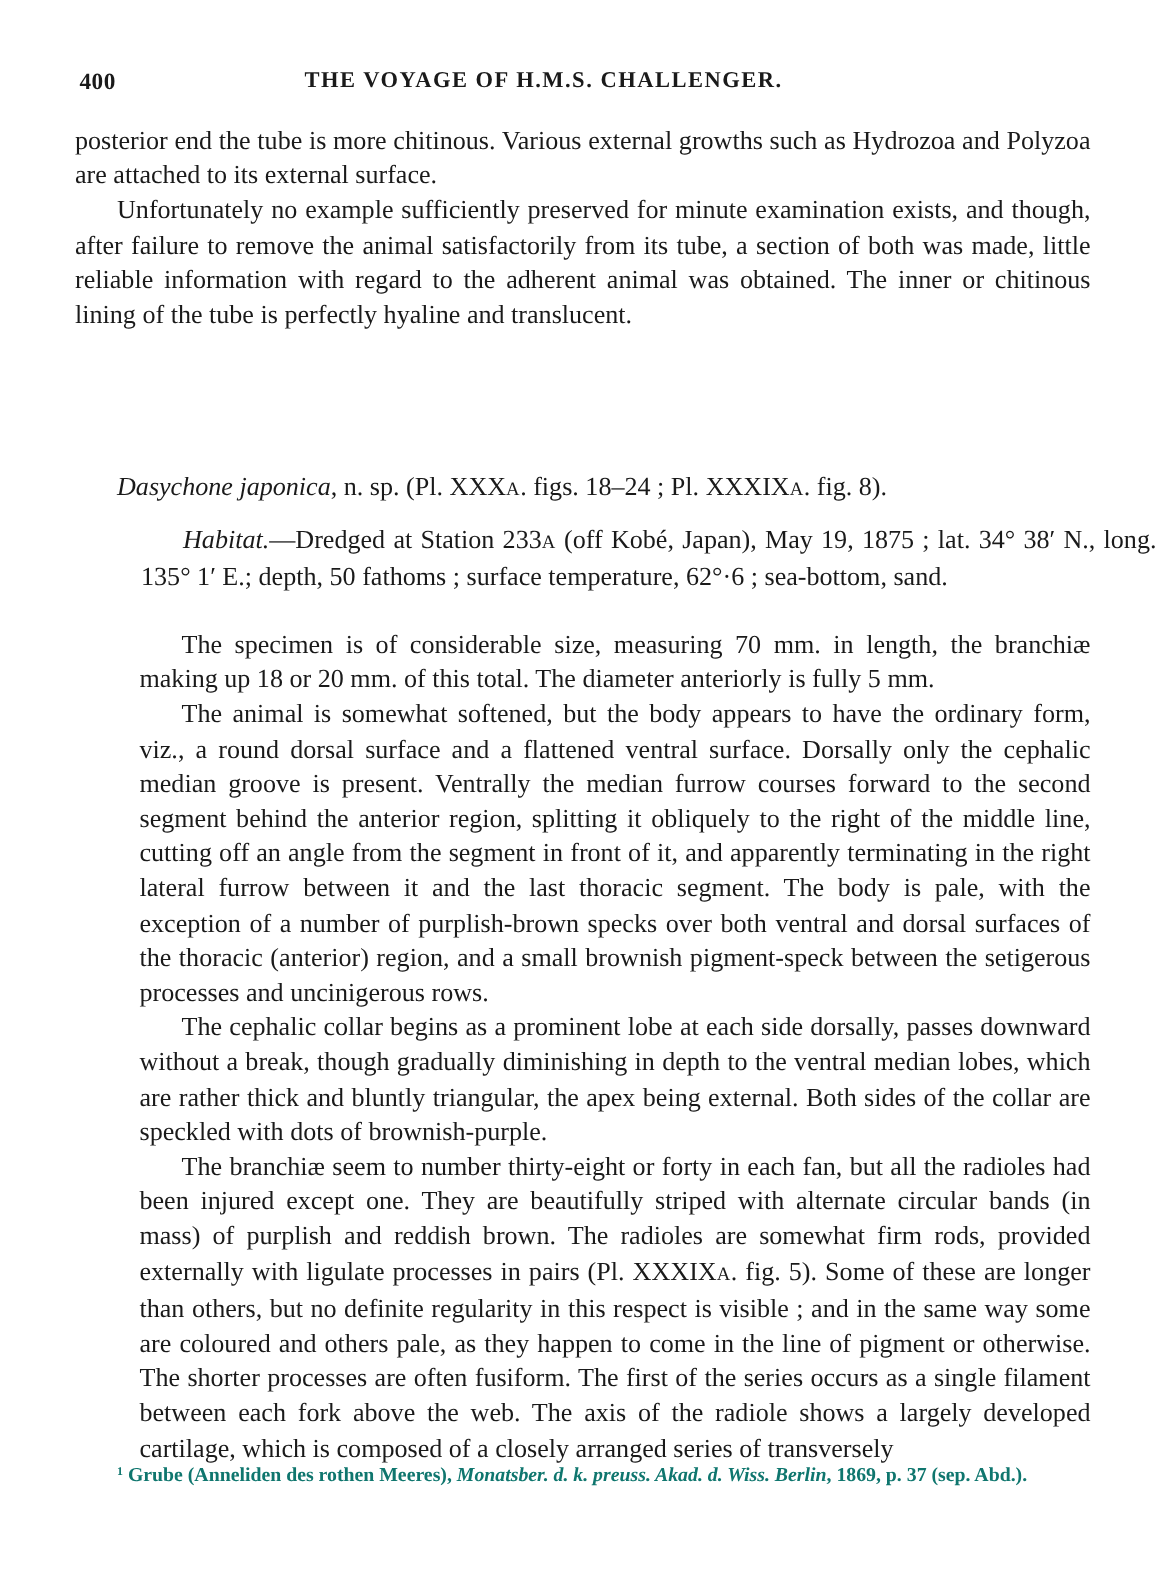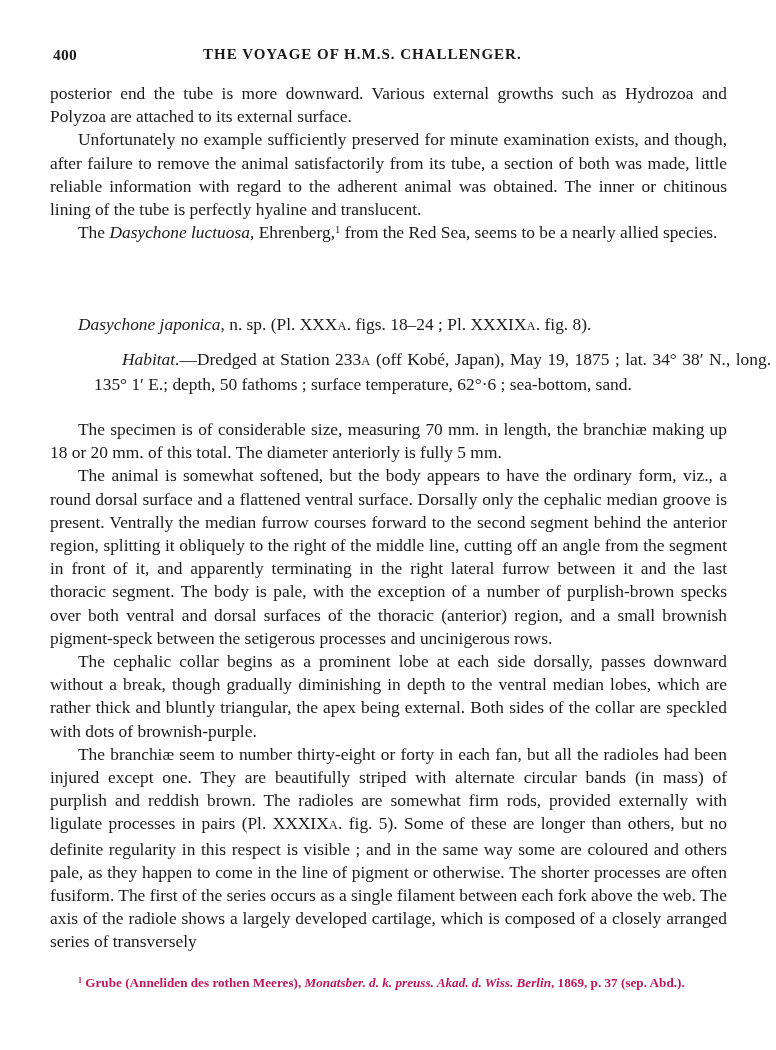--- a/index.html
+++ b/index.html
@@ -81,49 +81,49 @@
       position: absolute;
       top: 418px;
       left: 0;
       width: 677px;
       font-size: 17.4px;
       line-height: 23.2px;
       text-align: justify;
     }
     .description .para {
       margin-bottom: 0;
+      margin-left: 43px;
     }
     .footnote {
       position: absolute;
       top: 974px;
       left: 28px;
       width: 660px;
       font-size: 13.2px;
       line-height: 17px;
       font-weight: bold;
-      color: #be185d;
+      color: #0f766e;
     }
     i, .ital { font-style: italic; }
     .sc { font-size: 0.72em; letter-spacing: 0.3px; }
     sup { font-size: 0.6em; vertical-align: 0.5em; line-height: 0; }
   </style>
 </head>
 <body>
 
 <div class="page">
 
   <div class="running-head">
     <span class="page-number">400</span>
     <span class="running-title">THE VOYAGE OF H.M.S. CHALLENGER.</span>
   </div>
 
   <div class="body-text">
-    <p class="para">posterior end the tube is more downward.  Various external growths such as Hydrozoa and Polyzoa are attached to its external surface.</p>
+    <p class="para">posterior end the tube is more chitinous.  Various external growths such as Hydrozoa and Polyzoa are attached to its external surface.</p>
     <p class="para indent">Unfortunately no example sufficiently preserved for minute examination exists, and though, after failure to remove the animal satisfactorily from its tube, a section of both was made, little reliable information with regard to the adherent animal was obtained. The inner or chitinous lining of the tube is perfectly hyaline and translucent.</p>
-    <p class="para indent"><span>The </span><i>Dasychone luctuosa</i><span>, Ehrenberg,</span><sup>1</sup><span> from the Red Sea, seems to be a nearly allied species.</span></p>
   </div>
 
   <div class="species-heading"><i>Dasychone japonica</i><span>, n. sp. (Pl. XXX</span><span class="sc">A</span><span>. figs. 18–24 ; Pl. XXXIX</span><span class="sc">A</span><span>. fig. 8).</span></div>
 
   <div class="habitat">
     <p class="para indent"><i>Habitat.</i><span>—Dredged at Station 233</span><span class="sc">A</span><span> (off Kobé, Japan), May 19, 1875 ; lat. 34° 38′ N., long. 135° 1′ E.; depth, 50 fathoms ; surface temperature, 62°·6 ; sea-bottom, sand.</span></p>
   </div>
 
   <div class="description">
     <p class="para indent">The specimen is of considerable size, measuring 70 mm. in length, the branchiæ making up 18 or 20 mm. of this total.  The diameter anteriorly is fully 5 mm.</p>

